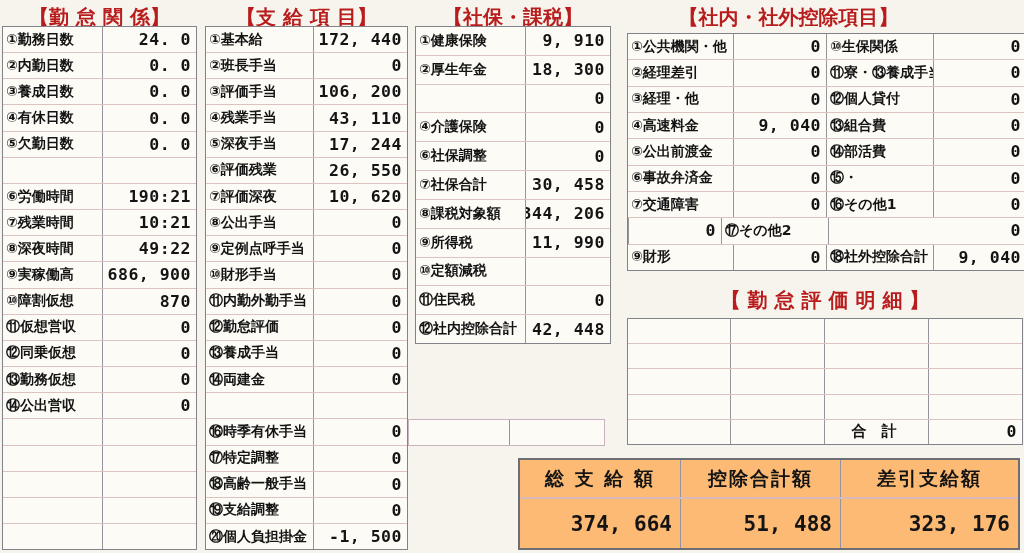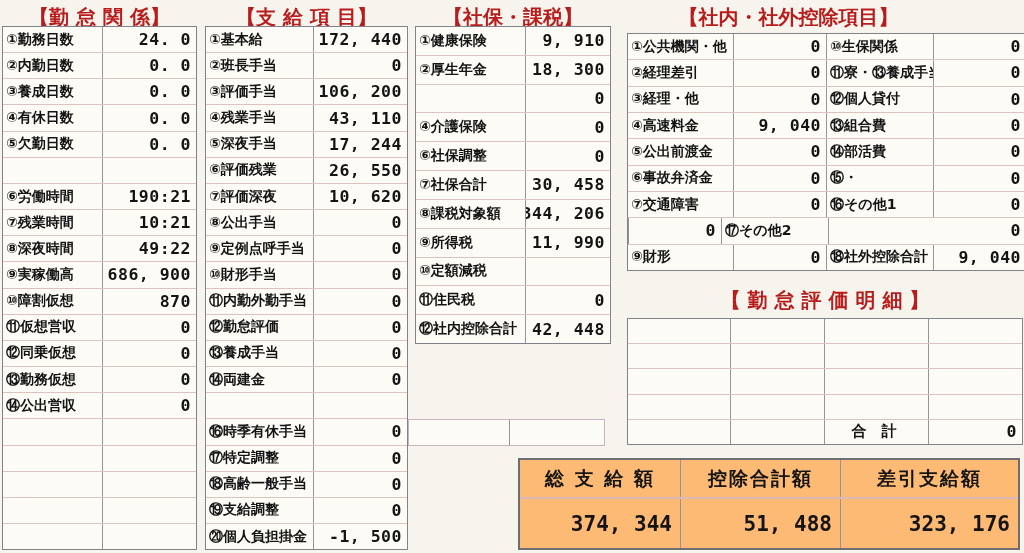--- a/index.html
+++ b/index.html
@@ -370,19 +370,19 @@
     <div class="sc2"></div>
   </div>
 
   <div class="totals">
     <div class="hrow">
       <div class="tcell hcell tw1">総 支 給 額</div>
       <div class="tcell hcell tw2 vline">控除合計額</div>
       <div class="tcell hcell tw3 vline">差引支給額</div>
     </div>
     <div class="vrow">
-      <div class="tcell vcell tw1">374, 344</div>
+      <div class="tcell vcell tw1">374, 664</div>
       <div class="tcell vcell tw2 vline">51, 488</div>
       <div class="tcell vcell tw3 vline">323, 176</div>
     </div>
   </div>
 
 </div>
 
 </body></html>

